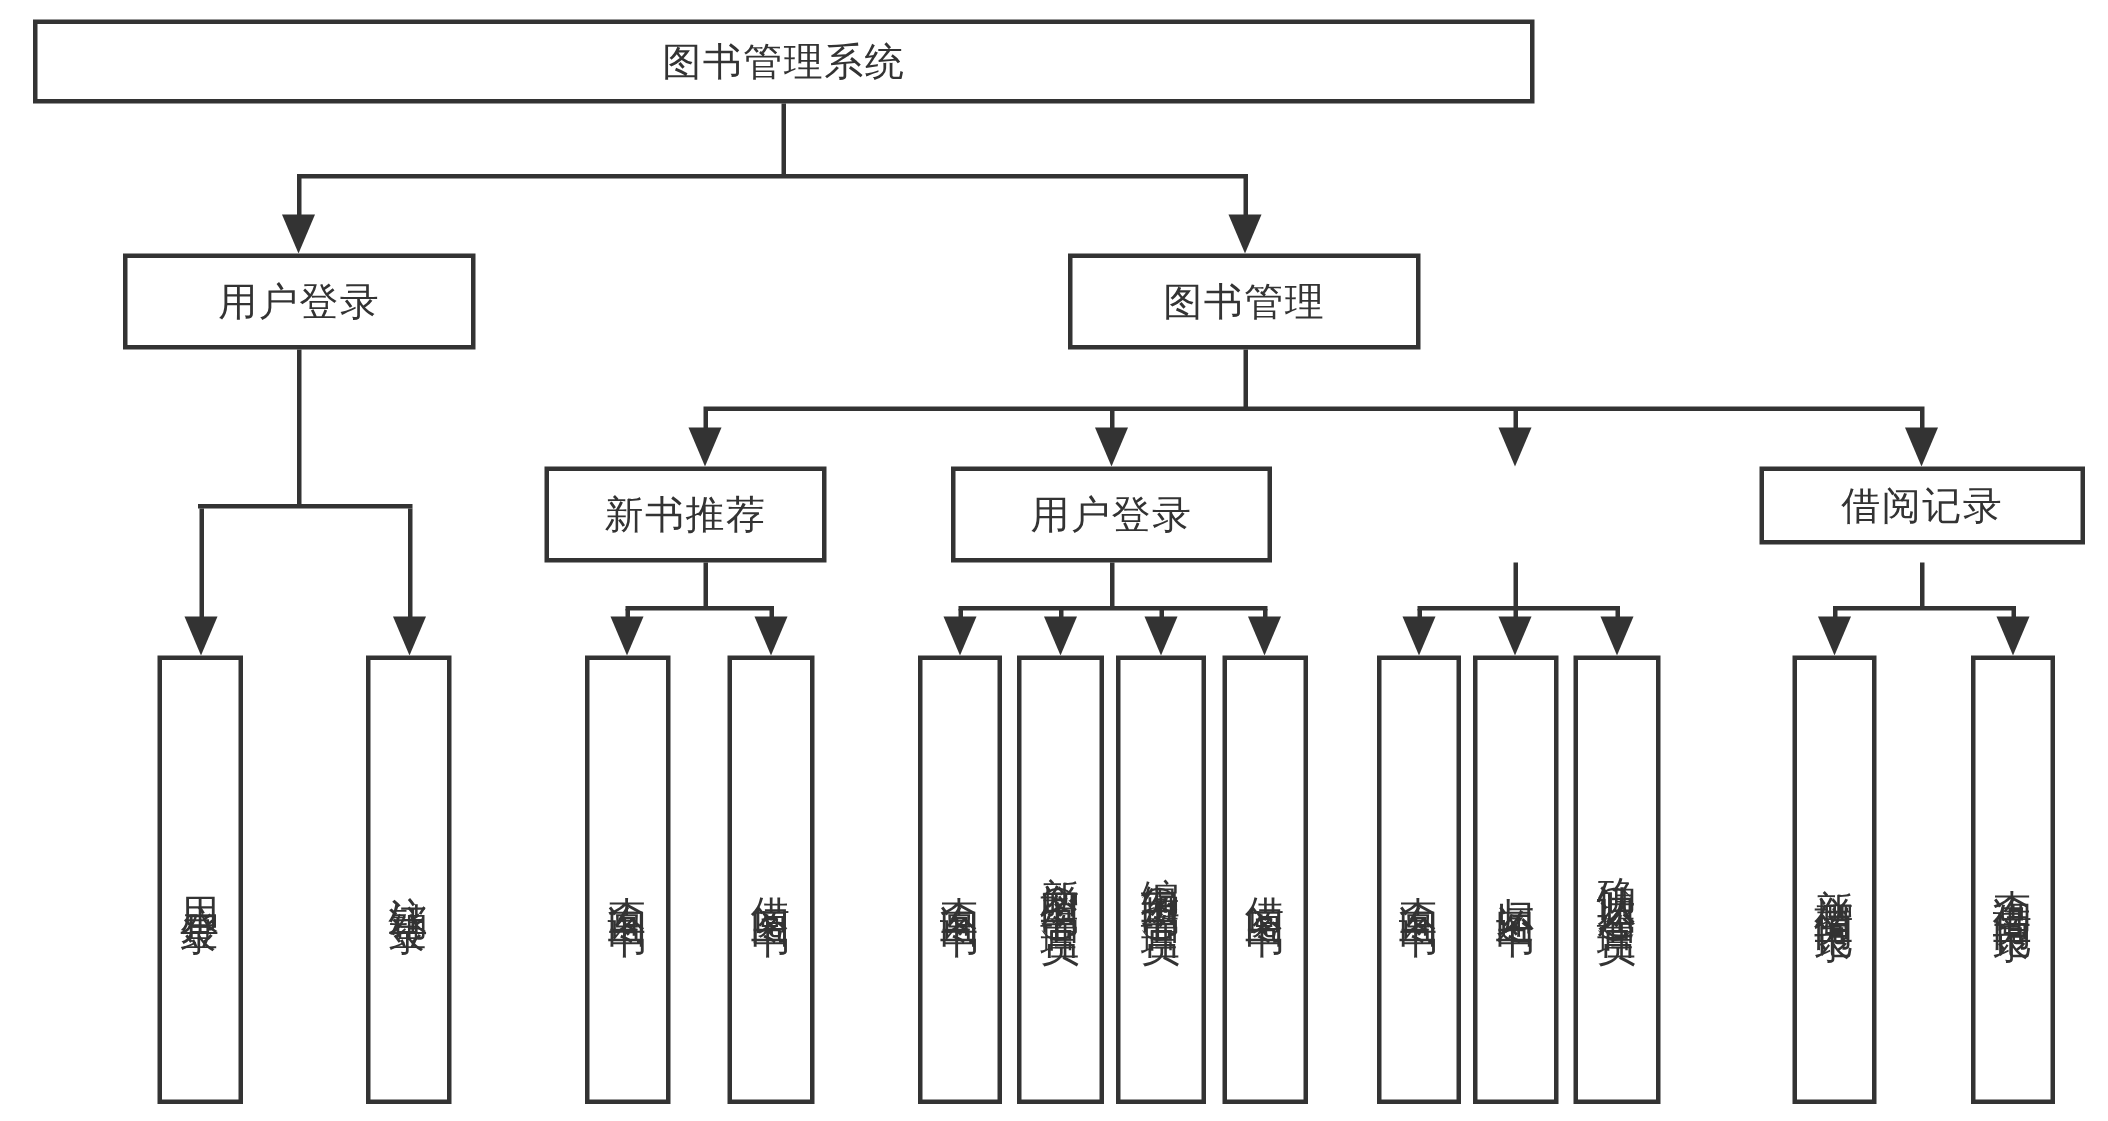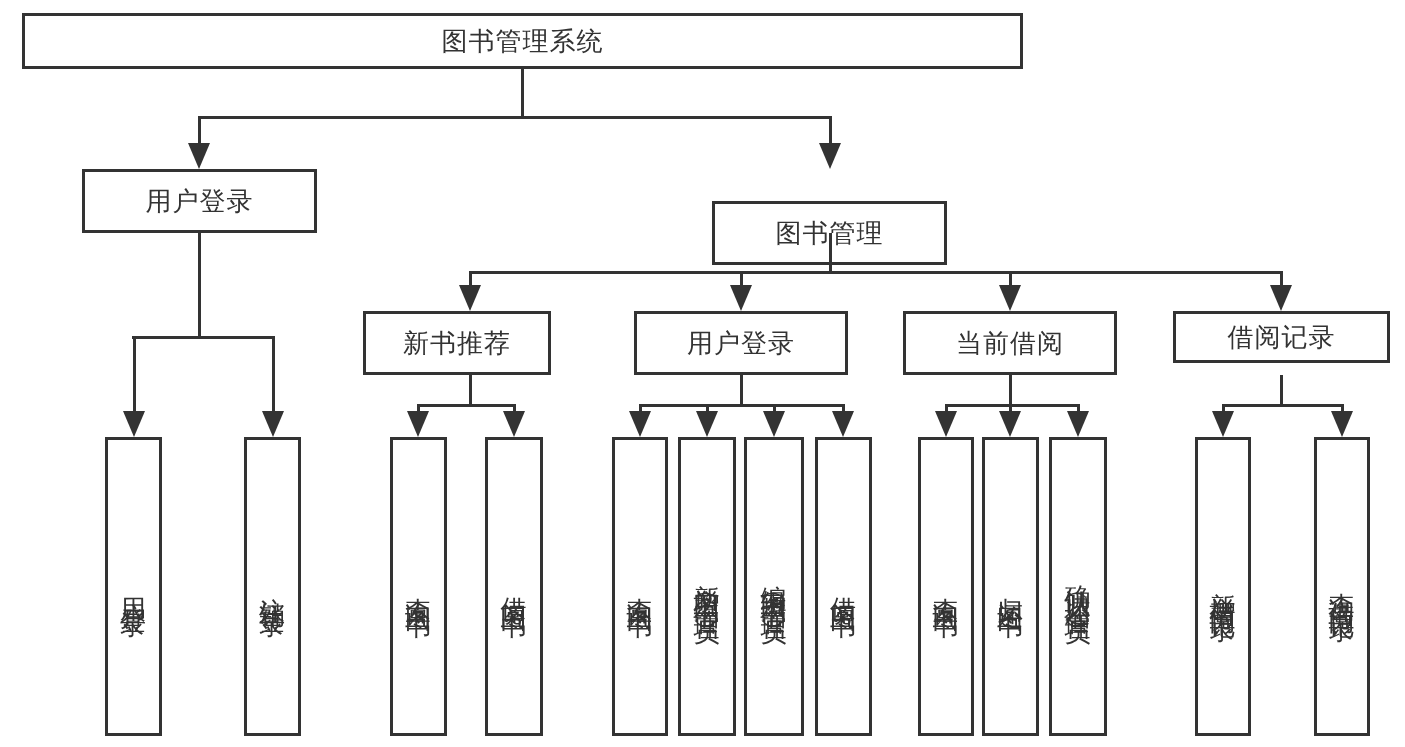--- a/index.html
+++ b/index.html
@@ -59,21 +59,21 @@
   <div class="box" style="left:22px;top:13px;width:1001px;height:56px;">图书管理系统</div>
 
   <div class="vline" style="left:521px;top:69px;height:48px;"></div>
   <div class="hline" style="left:198px;top:116px;width:634px;"></div>
   <div class="vline" style="left:198px;top:117px;height:28px;"></div>
   <div class="arr" style="left:188px;top:143px;"></div>
   <div class="vline" style="left:829px;top:117px;height:28px;"></div>
   <div class="arr" style="left:819px;top:143px;"></div>
 
   <div class="box" style="left:82px;top:169px;width:235px;height:64px;">用户登录</div>
-  <div class="box" style="left:712px;top:169px;width:235px;height:64px;margin-top:32px;">图书管理</div>
+  <div class="box" style="left:712px;top:169px;width:235px;height:64px;">图书管理</div>
 
   <div class="vline" style="left:198px;top:233px;height:104px;"></div>
   <div class="hline" style="left:132px;top:336px;width:143px;"></div>
   <div class="vline" style="left:133px;top:339px;height:74px;"></div>
   <div class="arr" style="left:123px;top:411px;"></div>
   <div class="vline" style="left:272px;top:339px;height:74px;"></div>
   <div class="arr" style="left:262px;top:411px;"></div>
 
   <div class="vline" style="left:829px;top:233px;height:41px;"></div>
   <div class="hline" style="left:469px;top:271px;width:814px;"></div>
@@ -81,21 +81,20 @@
   <div class="arr" style="left:459px;top:285px;"></div>
   <div class="vline" style="left:740px;top:274px;height:13px;"></div>
   <div class="arr" style="left:730px;top:285px;"></div>
   <div class="vline" style="left:1009px;top:274px;height:13px;"></div>
   <div class="arr" style="left:999px;top:285px;"></div>
   <div class="vline" style="left:1280px;top:274px;height:13px;"></div>
   <div class="arr" style="left:1270px;top:285px;"></div>
 
   <div class="box" style="left:363px;top:311px;width:188px;height:64px;">新书推荐</div>
   <div class="box" style="left:634px;top:311px;width:214px;height:64px;">用户登录</div>
-  <div class="box" style="left:903px;top:311px;width:214px;height:64px;">当前借阅</div>
   <div class="box" style="left:1173px;top:311px;width:217px;height:52px;">借阅记录</div>
 
   <div class="vline" style="left:469px;top:375px;height:31px;"></div>
   <div class="hline" style="left:417px;top:404px;width:99px;"></div>
   <div class="vline" style="left:417px;top:406px;height:8px;"></div>
   <div class="arr" style="left:407px;top:411px;"></div>
   <div class="vline" style="left:513px;top:406px;height:8px;"></div>
   <div class="arr" style="left:503px;top:411px;"></div>
 
   <div class="vline" style="left:740px;top:375px;height:31px;"></div>

